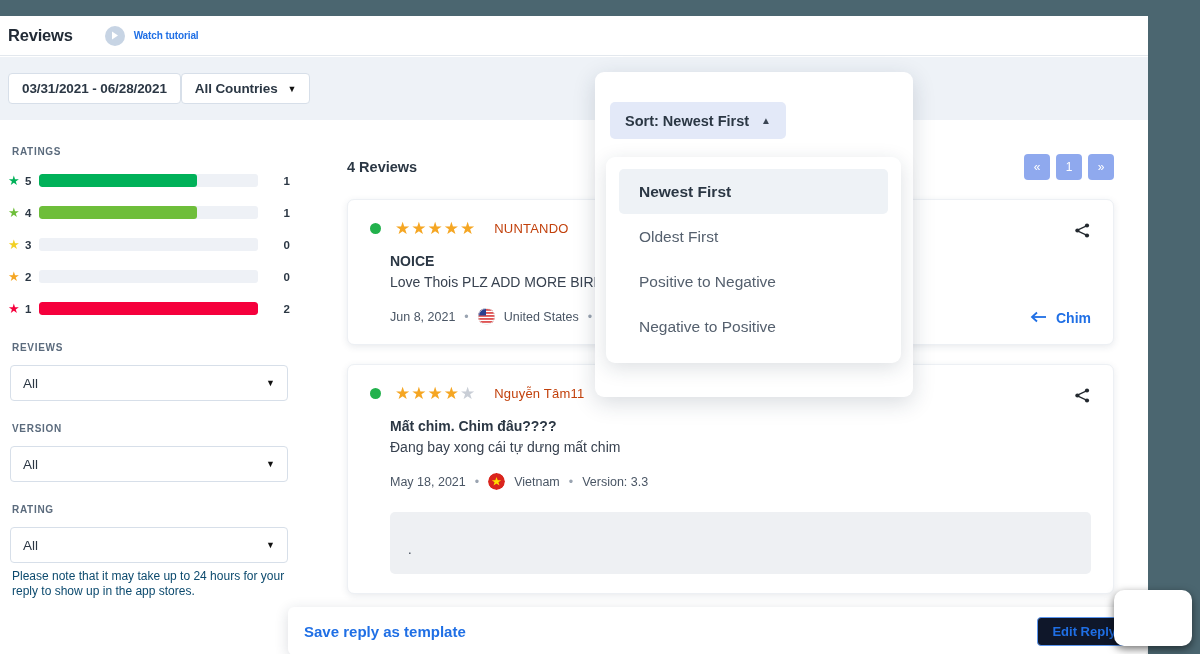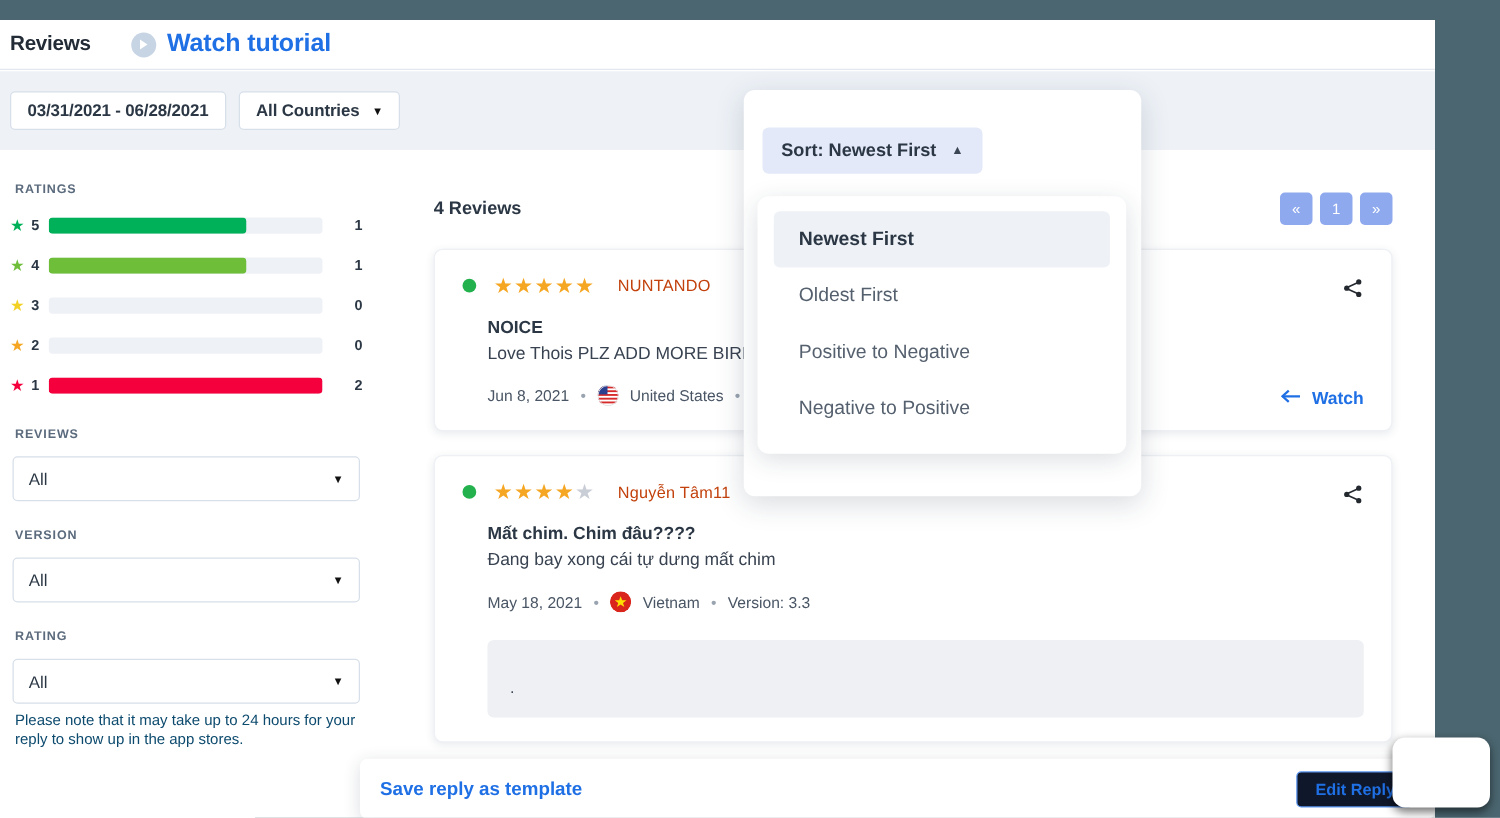--- a/index.html
+++ b/index.html
@@ -34,28 +34,28 @@
   }
   .watch-tut {
     display: flex; align-items: center; gap: 9px;
     margin-left: 32px; cursor: pointer;
   }
   .play-circle {
     width: 20px; height: 20px; border-radius: 50%;
     background: #c7d4e4; display: flex; align-items: center; justify-content: center;
   }
   .play-circle svg { display: block; }
-  .watch-label { font-size: 20px; font-weight: 700; color: #1f6fe5; letter-spacing: -0.1px; }
+  .watch-label { font-size: 10px; font-weight: 700; color: #1f6fe5; letter-spacing: -0.1px; }
 
   
   .filterbar {
     position: absolute; left: 0; top: 41px;
     width: 1148px; height: 63px;
     background: #eef2f7;
-    display: flex; align-items: center; padding-left: 8px; gap: 10px;
+    display: flex; align-items: center; padding-left: 8px; 
   }
   .pill-btn {
     background: #fff; border: 1px solid #d7dfe9; border-radius: 4px;
     height: 31px; display: flex; align-items: center; padding: 0 13px;
     font-size: 13.5px; font-weight: 700; color: #2b3744; cursor: pointer;
     letter-spacing: -0.1px;
   }
   .pill-btn .caret { margin-left: 10px; font-size: 9px; color: #111; }
 
   
@@ -339,21 +339,21 @@
             <span class="sep">•</span>
             <span>io</span>
           </div>
           <div class="reply-link">
             <span>
               <svg width="17" height="12" viewBox="0 0 17 12">
                 <line x1="2" y1="6" x2="16" y2="6" stroke="#1f6fe5" stroke-width="1.8"></line>
                 <polyline points="7,1.5 2,6 7,10.5" fill="none" stroke="#1f6fe5" stroke-width="1.8"></polyline>
               </svg>
             </span>
-            <span>Watch</span>
+            <span>Chim</span>
           </div>
         </div>
 
         <div class="card">
           <span class="share-icon">
             <svg width="17" height="17" viewBox="0 0 17 17">
               <circle cx="13" cy="3.5" r="2.1" fill="#23292f"></circle>
               <circle cx="13" cy="13.5" r="2.1" fill="#23292f"></circle>
               <circle cx="3.4" cy="8.5" r="2.1" fill="#23292f"></circle>
               <line x1="4.5" y1="7.6" x2="12" y2="4.2" stroke="#23292f" stroke-width="1.3"></line>

